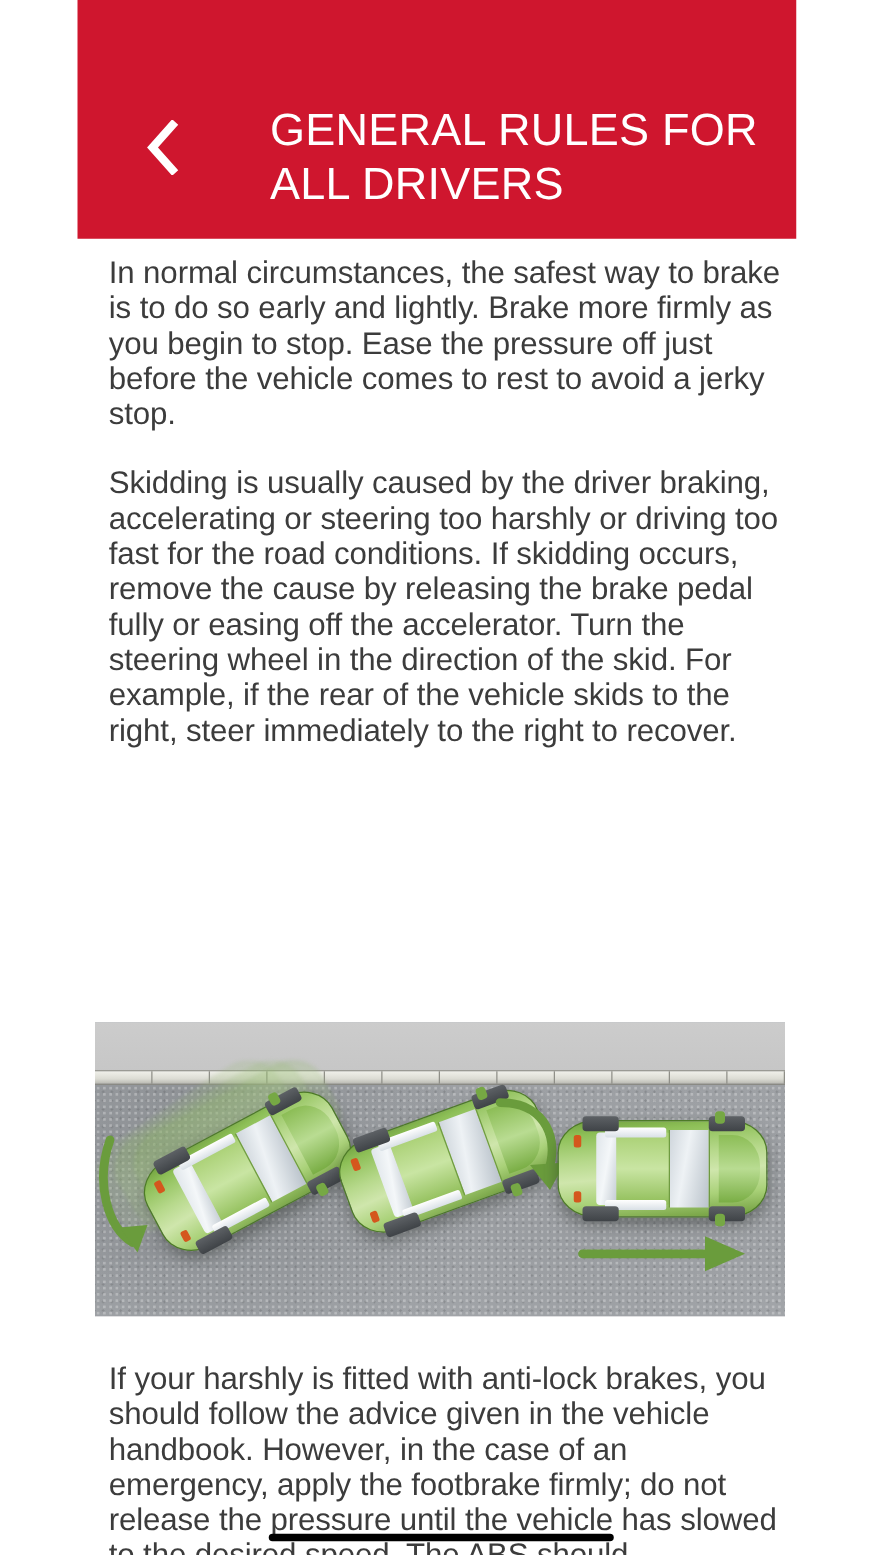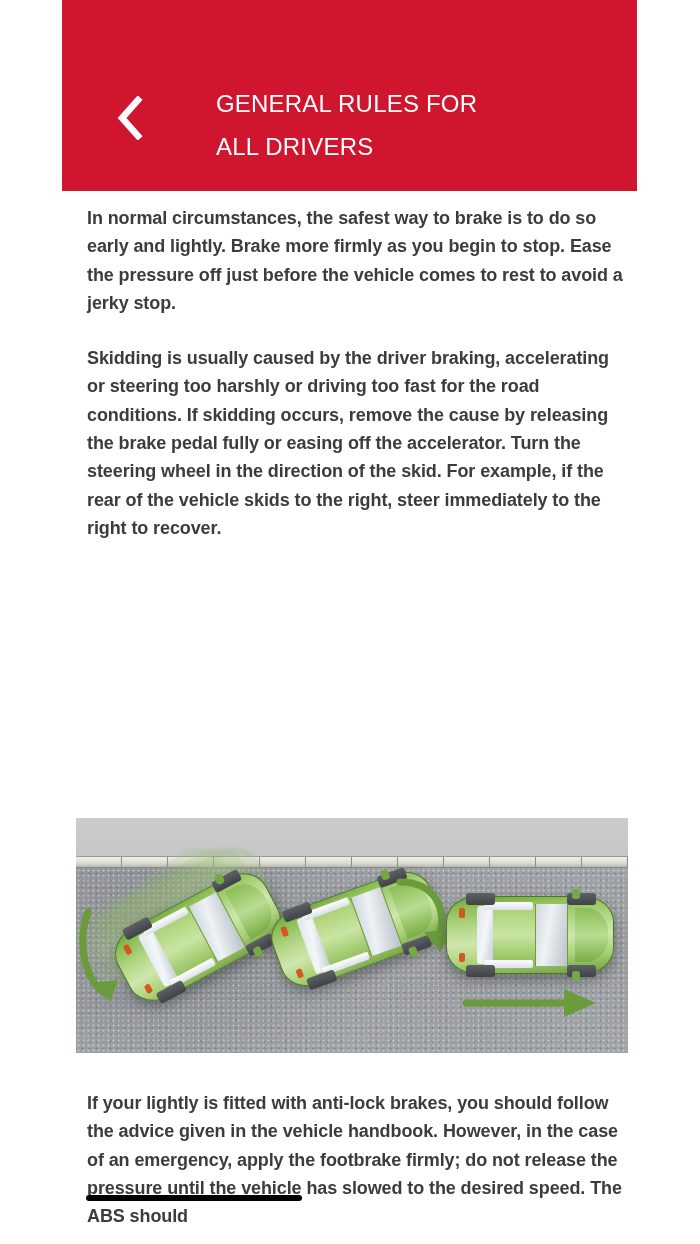--- a/index.html
+++ b/index.html
@@ -32,40 +32,40 @@
     width: 48px; height: 52px;
     display: flex; align-items: center; justify-content: center;
     cursor: pointer;
   }
   .back-btn svg { display: block; }
   .header-title {
     position: absolute;
     left: 154px; top: 82px;
     width: 400px;
     color: #ffffff;
-    font-size: 24px;
+    font-size: 36px;
     line-height: 43px;
     letter-spacing: 0.2px;
     font-weight: 400;
     white-space: pre-line;
   }
 
   
   .content {
     position: absolute;
     left: 0; top: 191px;
     width: 700px;
   }
   .para {
     margin: 0;
     padding: 0 72px 0 87px;
     color: #3c3c3c;
-    font-size: 18px;
+    font-size: 25px;
     line-height: 28.3px;
-    font-weight: 700;
+    font-weight: 400;
     letter-spacing: -0.1px;
   }
   .para.p1 { padding-top: 13px; }
   .para.p2 { padding-top: 27px; }
   .para.p3 { padding-top: 27px; }
   .para.p4 { padding-top: 0px; }
 
   .hl {
     position: relative;
     display: inline;
@@ -343,16 +343,16 @@
 
     <div class="arrow" style="left:388px; top:168px;">
       <svg width="140" height="34" viewBox="0 0 140 34">
         <path d="M2 17 L108 17" stroke="#6a9c3c" stroke-width="7" fill="none" stroke-linecap="round"></path>
         <path d="M100 3 L132 17 L100 31 Z" fill="#6a9c3c"></path>
       </svg>
     </div>
   </div>
 
   <p class="para p4" style="position:absolute; left:0; top:1089px; width:700px;">
-    <span>If your lightly is fitted with anti-lock brakes, you should follow the advice given in the vehicle handbook. However, in the case of an emergency, apply the footbrake firmly; do not release the </span><span class="hl">pressure until the vehicle</span><span> has slowed to the desired speed. The ABS should</span>
+    <span>If your harshly is fitted with anti-lock brakes, you should follow the advice given in the vehicle handbook. However, in the case of an emergency, apply the footbrake firmly; do not release the </span><span class="hl">pressure until the vehicle</span><span> has slowed to the desired speed. The ABS should</span>
   </p>
 
 </div>
 
 </body></html>

